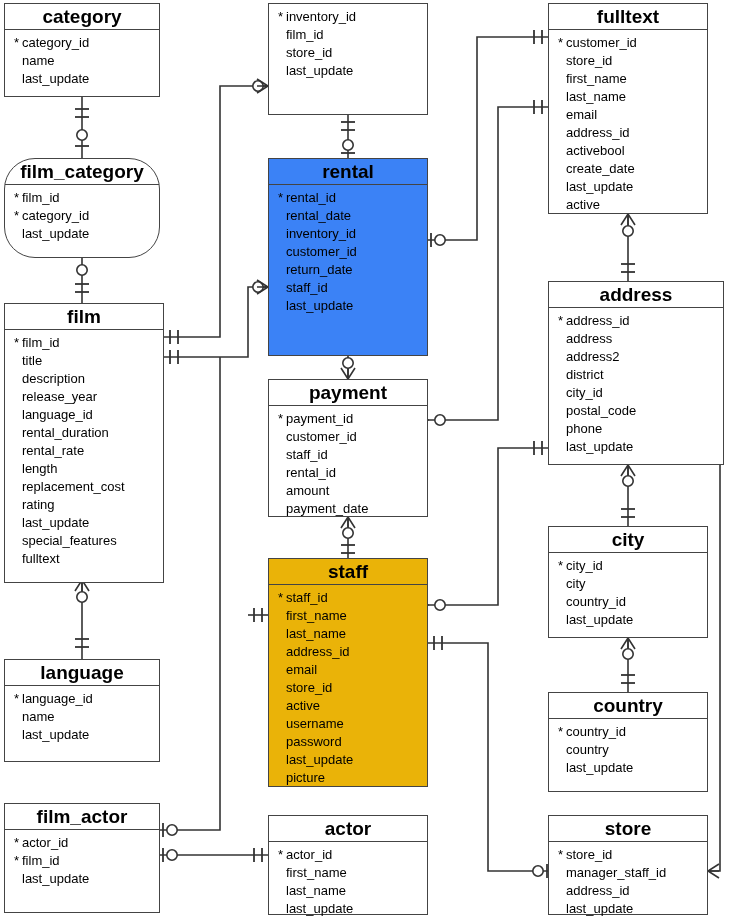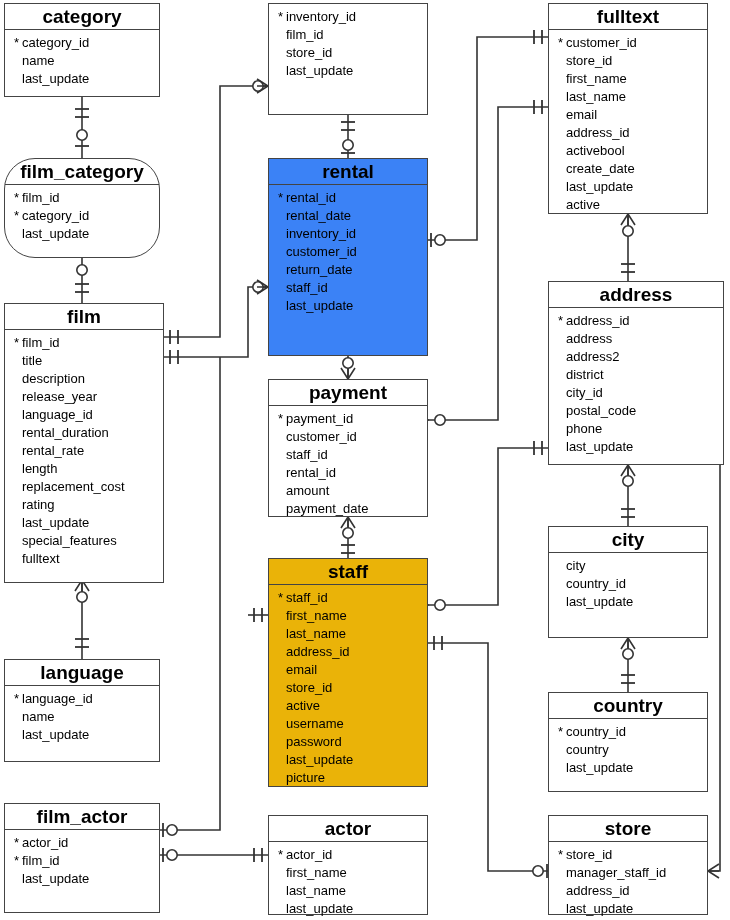--- a/index.html
+++ b/index.html
@@ -281,20 +281,21 @@
           <div class="col"><span class="pk-mark"></span><span>district</span></div>
           <div class="col"><span class="pk-mark"></span><span>city_id</span></div>
           <div class="col"><span class="pk-mark"></span><span>postal_code</span></div>
           <div class="col"><span class="pk-mark"></span><span>phone</span></div>
           <div class="col"><span class="pk-mark"></span><span>last_update</span></div>
         </div>
       </div>
       <div class="entity" style="left: 548px; top: 526px; width: 160px; height: 112px; border-color: rgb(68, 68, 68); background: rgb(255, 255, 255);">
         <div class="entity-title" style="border-bottom-color: rgb(68, 68, 68);">city</div>
         <div class="entity-cols">
+          <div class="col"><span class="pk-mark">*</span><span>city_id</span></div>
           <div class="col"><span class="pk-mark"></span><span>city</span></div>
           <div class="col"><span class="pk-mark"></span><span>country_id</span></div>
           <div class="col"><span class="pk-mark"></span><span>last_update</span></div>
         </div>
       </div>
       <div class="entity" style="left: 548px; top: 692px; width: 160px; height: 100px; border-color: rgb(68, 68, 68); background: rgb(255, 255, 255);">
         <div class="entity-title" style="border-bottom-color: rgb(68, 68, 68);">country</div>
         <div class="entity-cols">
           <div class="col"><span class="pk-mark">*</span><span>country_id</span></div>
           <div class="col"><span class="pk-mark"></span><span>country</span></div>

